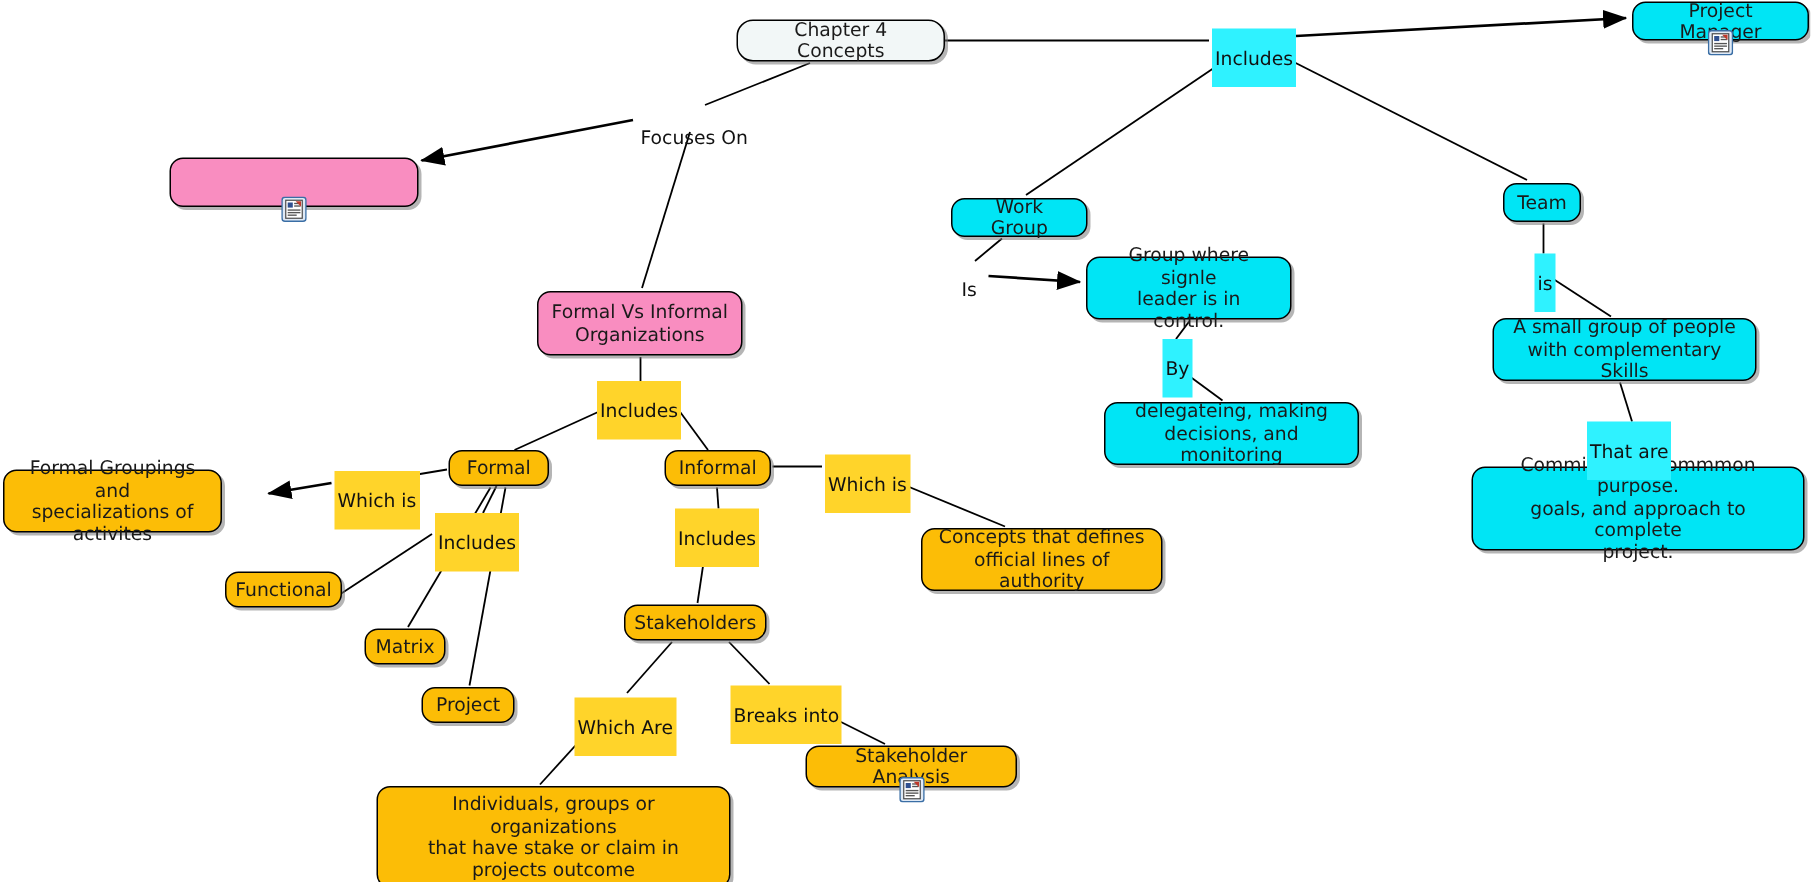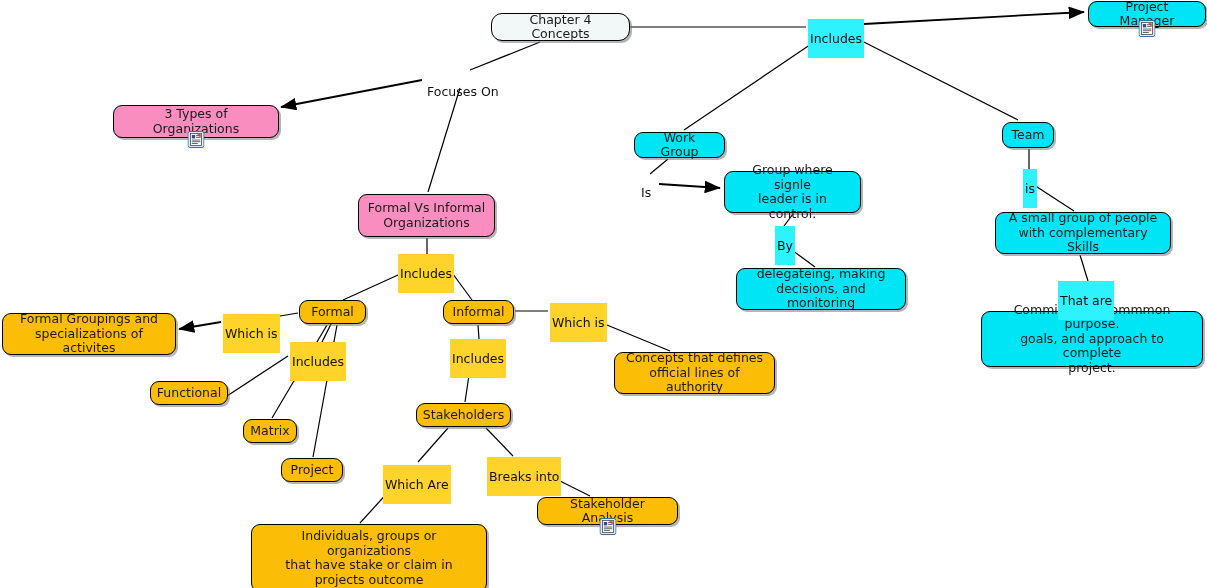--- a/index.html
+++ b/index.html
@@ -116,21 +116,20 @@
             <rect x="8.6" y="4.2" width="4.2" height="0.9" fill="#555"></rect>
             <rect x="8.6" y="5.9" width="4.2" height="0.9" fill="#555"></rect>
             <rect x="4.3" y="8.6" width="8.5" height="0.9" fill="#555"></rect>
             <rect x="4.3" y="10.3" width="8.5" height="0.9" fill="#555"></rect>
             <rect x="4.3" y="12.0" width="6.0" height="0.9" fill="#555"></rect>
             <polygon points="9.6,3.2 13.2,3.2 13.2,6.8" fill="#c0392b"></polygon>
           </svg>
         </span>
       </div>
       <div class="node pink" style="left: 113px; top: 105px; width: 166px; height: 33px;">
-        <span class="txt">3 Types of Organizations</span>
         <span class="doc-badge">
           <svg viewBox="0 0 17 17" width="17" height="17">
             <rect x="0.5" y="0.5" width="16" height="16" rx="2" fill="#dfe9f5" stroke="#3a6ea5" stroke-width="1"></rect>
             <rect x="3" y="2.5" width="11" height="12" fill="#ffffff" stroke="#4a4a4a" stroke-width="0.8"></rect>
             <rect x="4.3" y="4" width="3.4" height="3.4" fill="#2f4f8f"></rect>
             <rect x="8.6" y="4.2" width="4.2" height="0.9" fill="#555"></rect>
             <rect x="8.6" y="5.9" width="4.2" height="0.9" fill="#555"></rect>
             <rect x="4.3" y="8.6" width="8.5" height="0.9" fill="#555"></rect>
             <rect x="4.3" y="10.3" width="8.5" height="0.9" fill="#555"></rect>
             <rect x="4.3" y="12.0" width="6.0" height="0.9" fill="#555"></rect>
@@ -164,21 +163,21 @@
         <span class="txt">Committed to commmon purpose.
 goals, and approach to complete
 project.</span>
       </div>
       <div class="node orange" style="left: 299px; top: 300px; width: 67px; height: 24px;">
         <span class="txt">Formal</span>
       </div>
       <div class="node orange" style="left: 443px; top: 300px; width: 71px; height: 24px;">
         <span class="txt">Informal</span>
       </div>
-      <div class="node orange" style="left: 2px; top: 313px; width: 174px; height: 42px;">
+      <div class="node orange" style="left: 2px; top: 313px; width: 146px; height: 42px;">
         <span class="txt">Formal Groupings and
 specializations of activites</span>
       </div>
       <div class="node orange" style="left: 150px; top: 381px; width: 78px; height: 24px;">
         <span class="txt">Functional</span>
       </div>
       <div class="node orange" style="left: 243px; top: 419px; width: 54px; height: 24px;">
         <span class="txt">Matrix</span>
       </div>
       <div class="node orange" style="left: 281px; top: 458px; width: 62px; height: 24px;">

